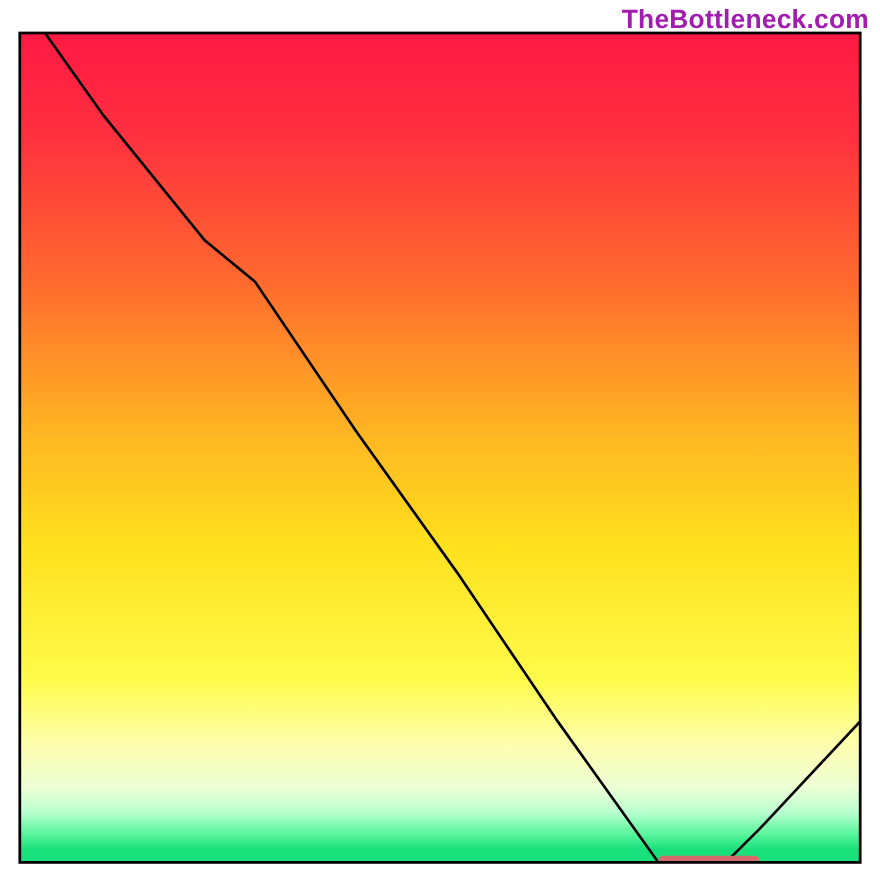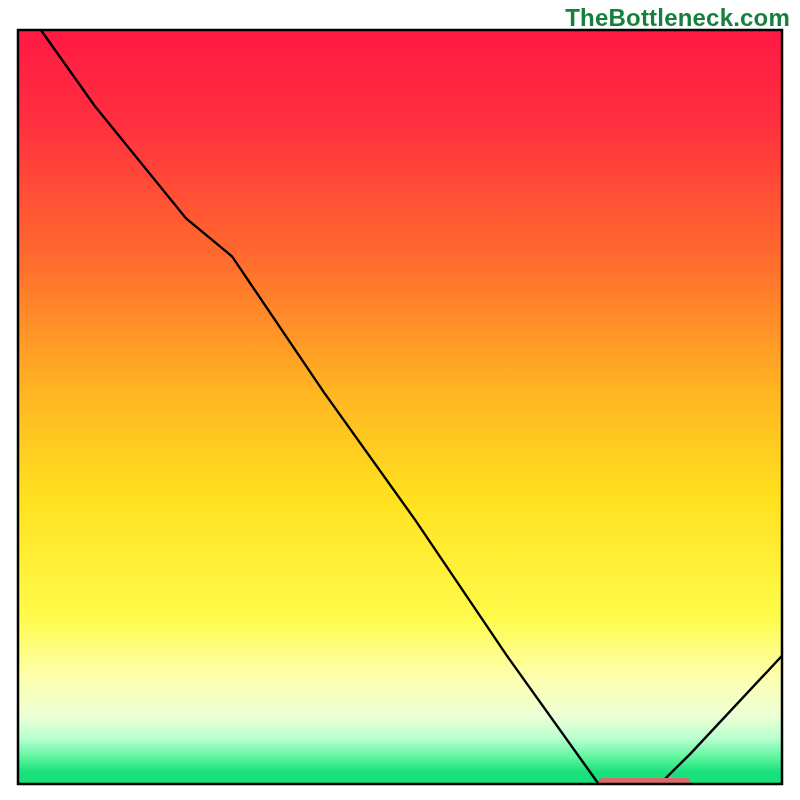--- a/index.html
+++ b/index.html
@@ -15,21 +15,21 @@
     position: relative;
     width: 800px;
     height: 800px;
   }
   .watermark {
     position: absolute;
     top: 4px;
     right: 10px;
     font-size: 24px;
     font-weight: bold;
-    color: #15803d;
+    color: #a21caf;
     font-family: Arial, sans-serif;
     z-index: 10;
     letter-spacing: 0.2px;
   }
   svg {
     display: block;
   }
 </style>
 </head>
 <body>

